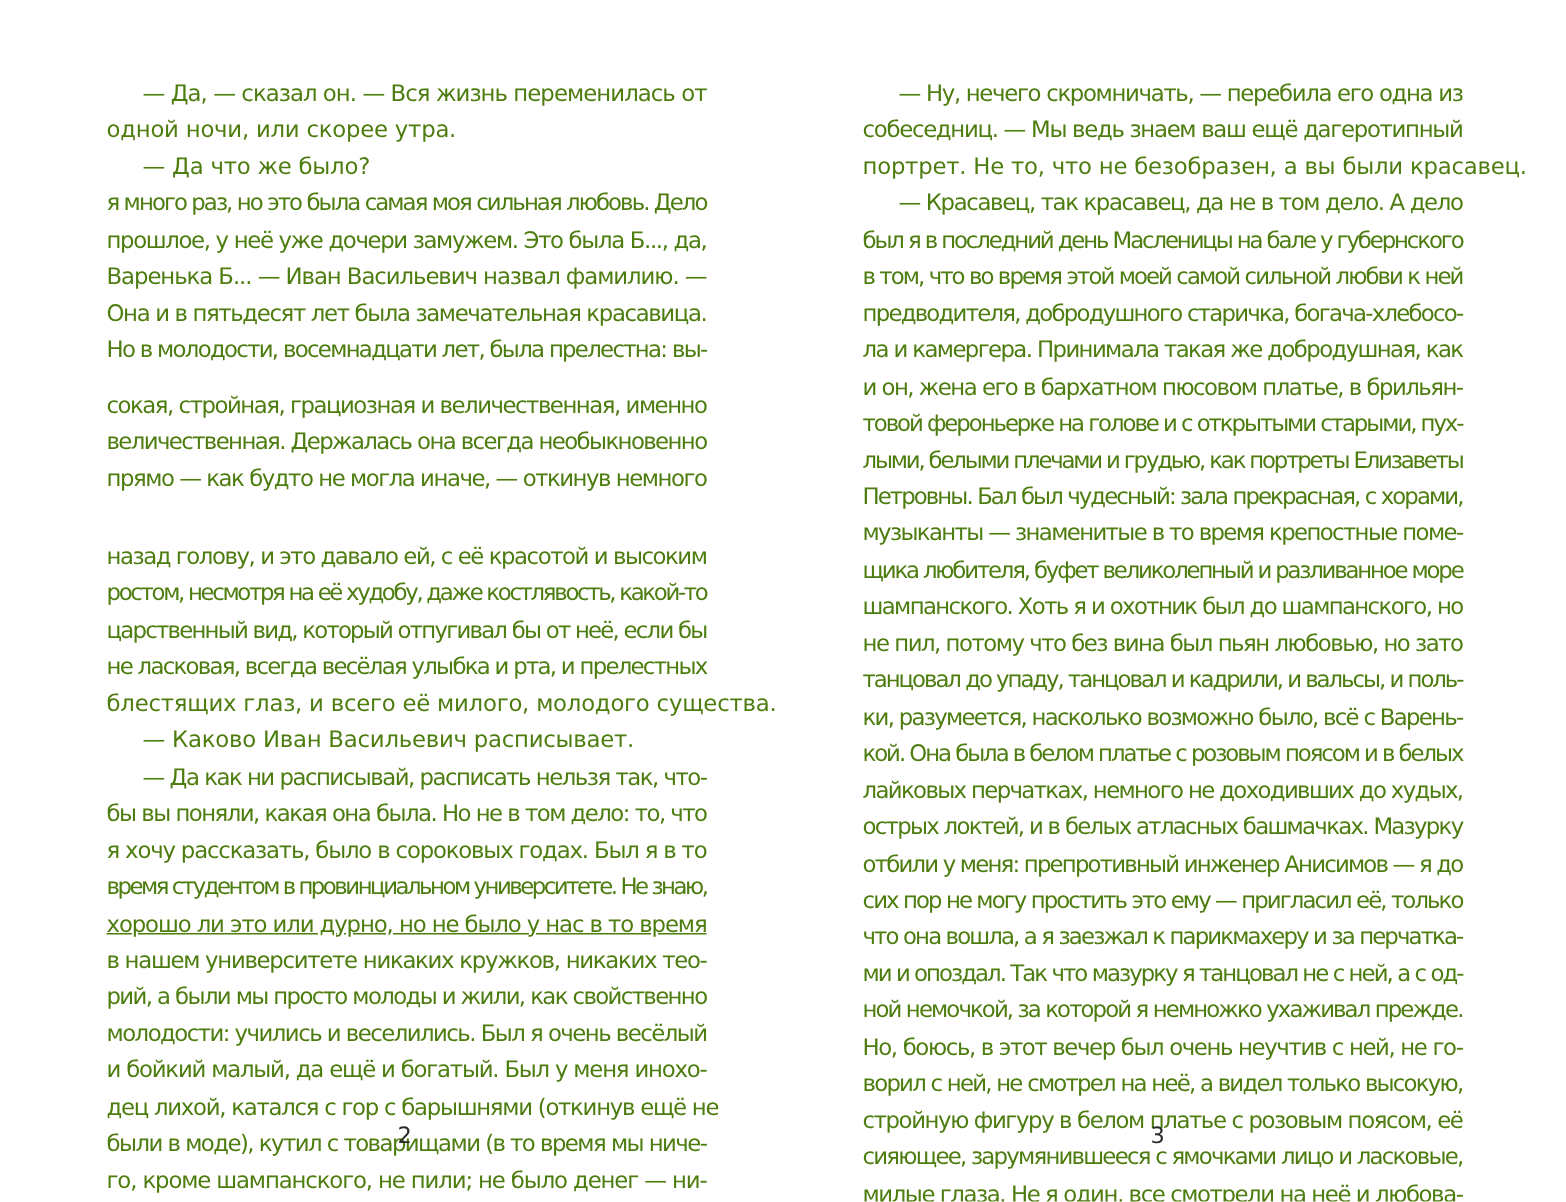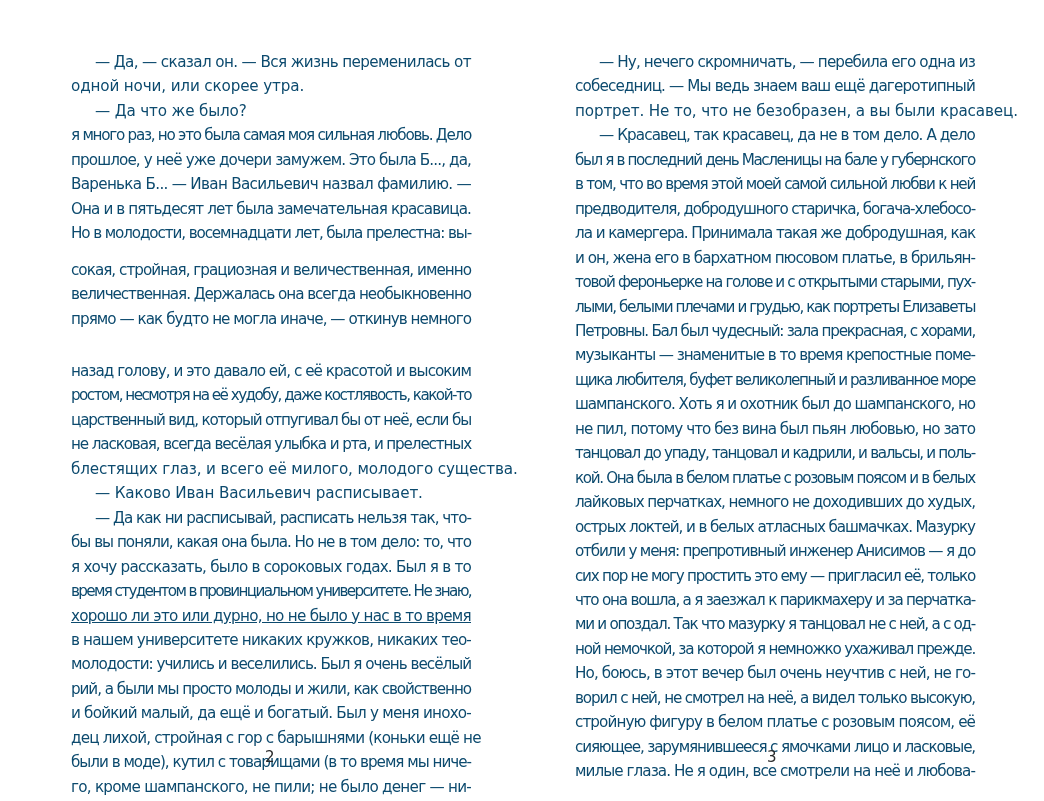--- a/index.html
+++ b/index.html
@@ -5,21 +5,21 @@
   html, body { margin: 0; padding: 0; background: #ffffff; }
   body { width: 1044px; height: 801px; position: relative; overflow: hidden; }
   .page { position: absolute; top: 50px; width: 400px; }
   .page.left { left: 71px; }
   .page.right { left: 575px; }
   .para {
     margin: 0;
     font-family: "DejaVu Sans", sans-serif;
     font-size: 15.2px;
     line-height: 24.45px;
-    color: #0c4a6e;
+    color: #4d7c0f;
     text-align: justify;
     text-indent: 24px;
     letter-spacing: -0.15px;
   }
   .line { display: block; white-space: nowrap; text-align: justify; text-align-last: justify; }
   .line.last { text-align-last: left; }
   .line.indent { padding-left: 24px; }
   .para { text-indent: 0; }
   .page-number {
     position: absolute; top: 748px;
@@ -57,24 +57,24 @@
     <p class="para">
       <span class="line indent last" style="display: block; white-space: nowrap;">— Каково Иван Васильевич расписывает.</span>
     </p>
     <p class="para">
       <span class="line indent" style="display: block; white-space: nowrap; letter-spacing: -0.985625px; text-align-last: left;">— Да как ни расписывай, расписать нельзя так, что-</span>
       <span class="line" style="display: block; white-space: nowrap; letter-spacing: -1.00597px; text-align-last: left;">бы вы поняли, какая она была. Но не в том дело: то, что</span>
       <span class="line" style="display: block; white-space: nowrap; letter-spacing: -0.779422px; text-align-last: left;">я хочу рассказать, было в сороковых годах. Был я в то</span>
       <span class="line" style="display: block; white-space: nowrap; letter-spacing: -1.64205px; text-align-last: left;">время студентом в провинциальном университете. Не знаю,</span>
       <span class="line" style="display: block; white-space: nowrap; letter-spacing: -0.732031px; text-align-last: left; text-decoration: underline;">хорошо ли это или дурно, но не было у нас в то время</span>
       <span class="line" style="display: block; white-space: nowrap; letter-spacing: -0.85px; text-align-last: left;">в нашем университете никаких кружков, никаких тео-</span>
+      <span class="line" style="display: block; white-space: nowrap; letter-spacing: -1.06797px; text-align-last: left;">рий, а были мы просто молоды и жили, как свойственно</span>
       <span class="line" style="display: block; white-space: nowrap; letter-spacing: -1.01298px; text-align-last: left;">молодости: учились и веселились. Был я очень весёлый</span>
-      <span class="line" style="display: block; white-space: nowrap; letter-spacing: -1.06797px; text-align-last: left;">рий, а были мы просто молоды и жили, как свойственно</span>
       <span class="line" style="display: block; white-space: nowrap; letter-spacing: -0.798591px; text-align-last: left;">и бойкий малый, да ещё и богатый. Был у меня инохо-</span>
-      <span class="line" style="display: block; white-space: nowrap; letter-spacing: -0.839338px; text-align-last: left;">дец лихой, стройная с гор с барышнями (коньки ещё не</span>
+      <span class="line" style="display: block; white-space: nowrap; letter-spacing: -0.839338px; text-align-last: left;">дец лихой, катался с гор с барышнями (откинув ещё не</span>
       <span class="line" style="display: block; white-space: nowrap; letter-spacing: -1.01675px; text-align-last: left;">были в моде), кутил с товарищами (в то время мы ниче-</span>
       <span class="line" style="display: block; white-space: nowrap; letter-spacing: -0.748346px; text-align-last: left;">го, кроме шампанского, не пили; не было денег — ни-</span>
       <span class="line" style="display: block; white-space: nowrap; letter-spacing: -1.162px; text-align-last: left;">чего не пили, но не пили, как теперь, водку). Главное же</span>
     </p>
   </div>
 <div class="page right" id="right-page">
     <p class="para">
       <span class="line indent" style="display: block; white-space: nowrap; letter-spacing: -0.871354px; text-align-last: left;">— Ну, нечего скромничать, — перебила его одна из</span>
       <span class="line" style="display: block; white-space: nowrap; letter-spacing: -0.85638px; text-align-last: left;">собеседниц. — Мы ведь знаем ваш ещё дагеротипный</span>
       <span class="line last" style="display: block; white-space: nowrap;">портрет. Не то, что не безобразен, а вы были красавец.</span>
@@ -87,20 +87,21 @@
       <span class="line" style="display: block; white-space: nowrap; letter-spacing: -1.06544px; text-align-last: left;">ла и камергера. Принимала такая же добродушная, как</span>
       <span class="line" style="display: block; white-space: nowrap; letter-spacing: -1.00643px; text-align-last: left;">и он, жена его в бархатном пюсовом платье, в брильян-</span>
       <span class="line" style="display: block; white-space: nowrap; letter-spacing: -1.35804px; text-align-last: left;">товой фероньерке на голове и с открытыми старыми, пух-</span>
       <span class="line" style="display: block; white-space: nowrap; letter-spacing: -1.44157px; text-align-last: left;">лыми, белыми плечами и грудью, как портреты Елизаветы</span>
       <span class="line" style="display: block; white-space: nowrap; letter-spacing: -1.26516px; text-align-last: left;">Петровны. Бал был чудесный: зала прекрасная, с хорами,</span>
       <span class="line" style="display: block; white-space: nowrap; letter-spacing: -1.07625px; text-align-last: left;">музыканты — знаменитые в то время крепостные поме-</span>
       <span class="line" style="display: block; white-space: nowrap; letter-spacing: -1.43876px; text-align-last: left;">щика любителя, буфет великолепный и разливанное море</span>
       <span class="line" style="display: block; white-space: nowrap; letter-spacing: -1.07849px; text-align-last: left;">шампанского. Хоть я и охотник был до шампанского, но</span>
       <span class="line" style="display: block; white-space: nowrap; letter-spacing: -0.982547px; text-align-last: left;">не пил, потому что без вина был пьян любовью, но зато</span>
       <span class="line" style="display: block; white-space: nowrap; letter-spacing: -1.34113px; text-align-last: left;">танцовал до упаду, танцовал и кадрили, и вальсы, и поль-</span>
+      <span class="line" style="display: block; white-space: nowrap; letter-spacing: -1.13669px; text-align-last: left;">ки, разумеется, насколько возможно было, всё с Варень-</span>
       <span class="line" style="display: block; white-space: nowrap; letter-spacing: -1.35938px; text-align-last: left;">кой. Она была в белом платье с розовым поясом и в белых</span>
       <span class="line" style="display: block; white-space: nowrap; letter-spacing: -1.08474px; text-align-last: left;">лайковых перчатках, немного не доходивших до худых,</span>
       <span class="line" style="display: block; white-space: nowrap; letter-spacing: -1.12506px; text-align-last: left;">острых локтей, и в белых атласных башмачках. Мазурку</span>
       <span class="line" style="display: block; white-space: nowrap; letter-spacing: -1.19136px; text-align-last: left;">отбили у меня: препротивный инженер Анисимов — я до</span>
       <span class="line" style="display: block; white-space: nowrap; letter-spacing: -1.26648px; text-align-last: left;">сих пор не могу простить это ему — пригласил её, только</span>
       <span class="line" style="display: block; white-space: nowrap; letter-spacing: -1.23494px; text-align-last: left;">что она вошла, а я заезжал к парикмахеру и за перчатка-</span>
       <span class="line" style="display: block; white-space: nowrap; letter-spacing: -1.28847px; text-align-last: left;">ми и опоздал. Так что мазурку я танцовал не с ней, а с од-</span>
       <span class="line" style="display: block; white-space: nowrap; letter-spacing: -1.25276px; text-align-last: left;">ной немочкой, за которой я немножко ухаживал прежде.</span>
       <span class="line" style="display: block; white-space: nowrap; letter-spacing: -0.900852px; text-align-last: left;">Но, боюсь, в этот вечер был очень неучтив с ней, не го-</span>
       <span class="line" style="display: block; white-space: nowrap; letter-spacing: -1.16307px; text-align-last: left;">ворил с ней, не смотрел на неё, а видел только высокую,</span>

